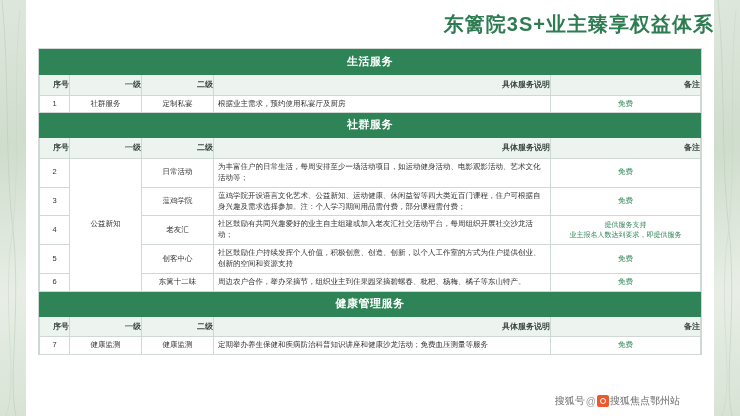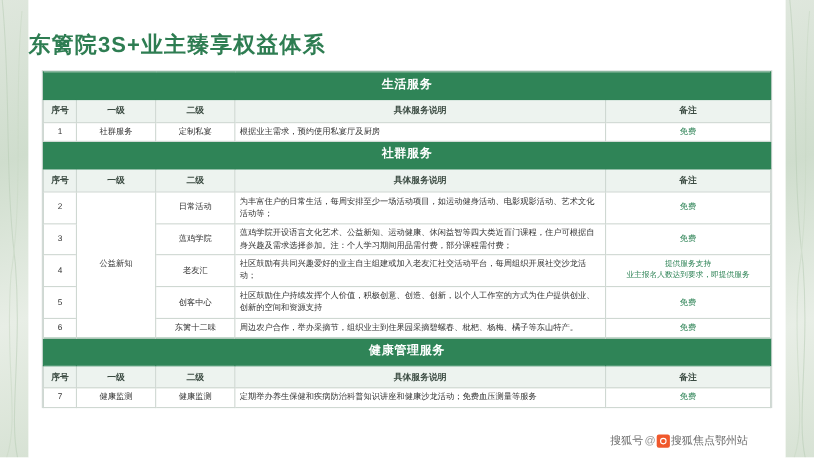--- a/index.html
+++ b/index.html
@@ -33,26 +33,26 @@
   .page {
     position: absolute;
     left: 26px;
     right: 26px;
     top: 0;
     bottom: 0;
     background: #ffffff;
   }
 
   .title {
-    text-align: left;
+    text-align: right;
     color: #2e7d52;
     font-size: 20px;
     font-weight: bold;
     letter-spacing: 1px;
-    padding-top: 27px;
+    padding-top: 11px;
     padding-bottom: 10px;
   }
 
   .tablewrap {
     margin: 0 12px;
     border: 1px solid #cfd8d2;
     border-bottom: none;
   }
 
   table {
@@ -75,21 +75,21 @@
     text-align: center;
     font-size: 11px;
     font-weight: bold;
     letter-spacing: .5px;
     padding: 4px 12px;
     border-color: #2f8457;
   }
 
   tr.head td {
     background: #edf3ef;
-    text-align: center;
+    text-align: right;
     font-weight: bold;
     color: #3a4a41;
     font-size: 8px;
     padding: 4px 0;
   }
 
   td.c { text-align: center; }
   td.l { text-align: left; }
   td.free { text-align: center; color: #2f8457; }
   td.note-small { text-align: center; color: #2f8457; font-size: 7px; line-height: 1.5; }

